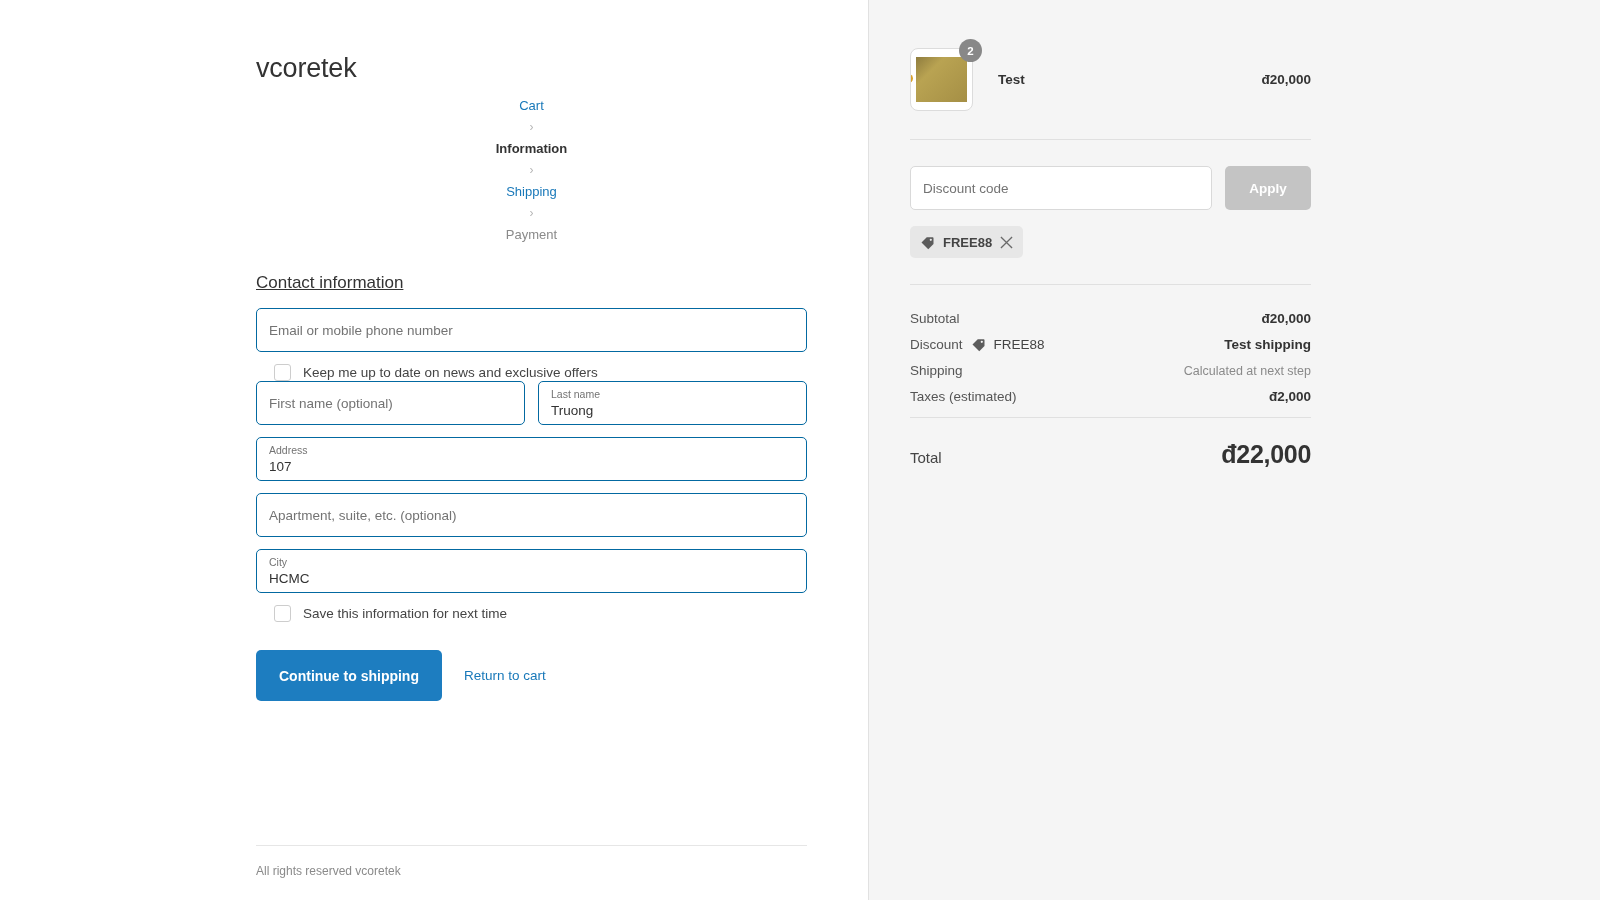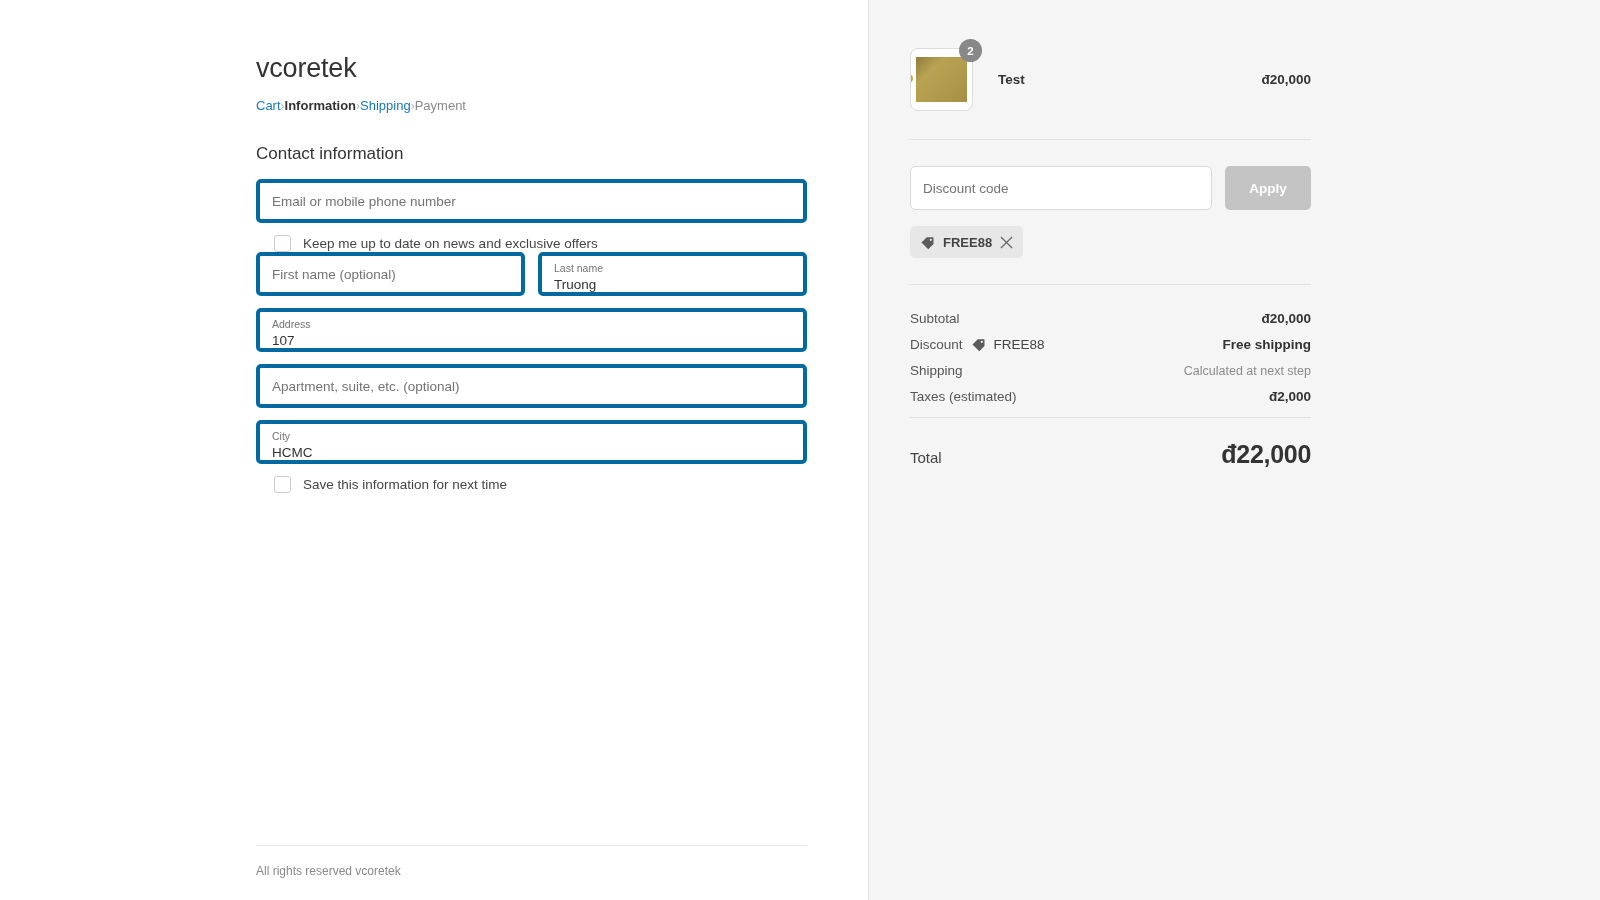--- a/index.html
+++ b/index.html
@@ -20,33 +20,33 @@
     border-right: 1px solid #e1e1e1;
     position: relative;
   }
   .main-inner { width: 551px; margin-left: 256px; padding-top: 52px; }
 
   .shop-title {
     font-size: 27px; font-weight: 400; color: #333; letter-spacing: -0.2px;
     margin: 0 0 14px 0; line-height: 1.2;
   }
 
-  .breadcrumb { display: flex; align-items: center; font-size: 13px; margin-bottom: 30px; }
+  .breadcrumb { display: flex; align-items: center; font-size: 13px; gap: 7px; margin-bottom: 30px; flex-direction: column; }
   .bc-link { color: #1878b9; text-decoration: none; }
   .bc-current { color: #333; font-weight: bold; }
   .bc-muted { color: #8a8a8a; }
   .bc-sep { color: #b7b7b7; font-size: 12px; }
 
   .section-title {
     font-size: 17px; font-weight: 400; color: #333;
-    margin: 0 0 14px 0; line-height: 1.3;
+    margin: 0 0 14px 0; line-height: 1.3; text-decoration: underline;
   }
 
   .field {
-    position: relative; height: 44px; border: 4px solid #0369a1;
+    position: relative; height: 44px; border: 1px solid #0369a1;
     border-radius: 5px; background: #fff; margin-bottom: 12px;
   }
   .field.filled { }
   .field .ph {
     position: absolute; left: 12px; top: 50%; transform: translateY(-50%);
     font-size: 13.5px; color: #737373;
   }
   .field .flabel {
     position: absolute; left: 12px; top: 6px;
     font-size: 10.5px; color: #737373;
@@ -221,20 +221,24 @@
         <span class="flabel">City</span>
         <span class="fvalue">HCMC</span>
       </div>
 
 
       <div class="check-row">
         <span class="checkbox"></span>
         <span class="check-label">Save this information for next time</span>
       </div>
 
+      <div class="actions">
+        <button class="btn-primary">Continue to shipping</button>
+        <a class="link-btn">Return to cart</a>
+      </div>
 
     </div>
 
     <div class="footer">
       <div class="footer-text">All rights reserved vcoretek</div>
     </div>
   </div>
 
   <div class="side-col">
     <div class="side-inner">
@@ -289,21 +293,21 @@
 
         <div class="t-row">
           <span class="t-label">
             <span>Discount</span>
             <svg style="width:15px;height:15px;" viewBox="0 0 20 20">
               <path d="M2 10 L9 3 H17 A1.2 1.2 0 0 1 18 4 V12 L11 19 Z" fill="#5c5c5c"></path>
               <circle cx="14.4" cy="6.4" r="1.5" fill="#f5f5f5"></circle>
             </svg>
             <span style="font-size:13.5px;color:#444;">FREE88</span>
           </span>
-          <span class="t-val">Free shipping</span>
+          <span class="t-val">Test shipping</span>
         </div>
 
         <div class="t-row">
           <span class="t-label">Shipping</span>
           <span class="t-val muted">Calculated at next step</span>
         </div>
 
         <div class="t-row">
           <span class="t-label">Taxes (estimated)</span>
           <span class="t-val">đ2,000</span>

